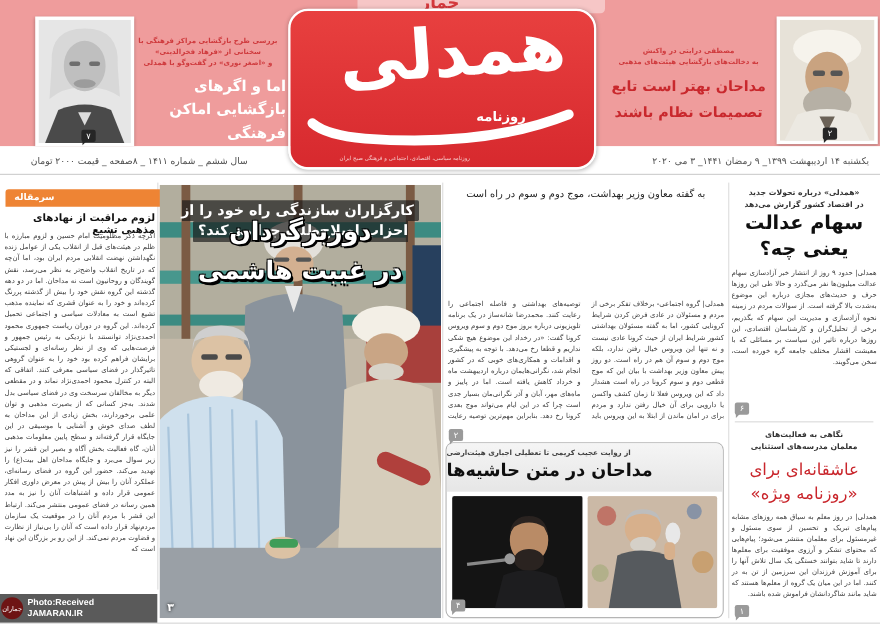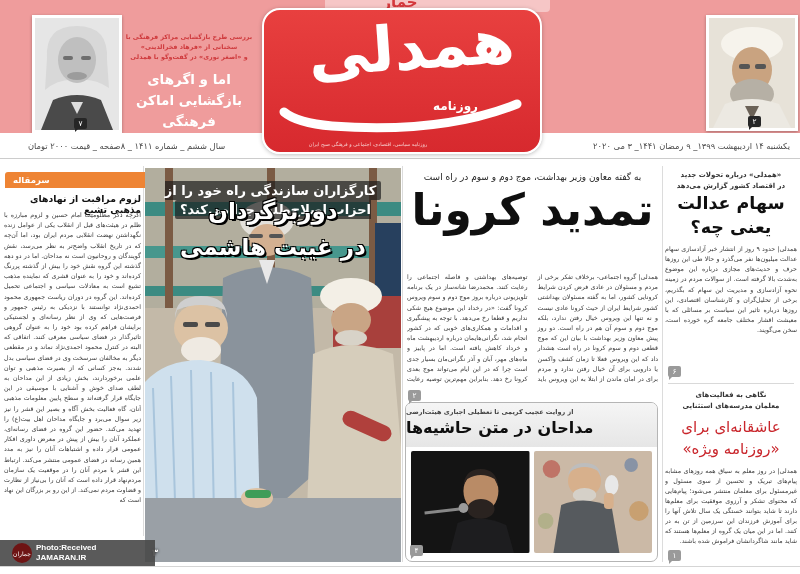--- a/index.html
+++ b/index.html
@@ -17,21 +17,21 @@
         box-sizing:border-box;overflow:hidden;}
   .logo-cal{position:absolute;top:-2px;right:26px;font-size:62px;font-weight:bold;color:#fff;
         transform:rotate(-4deg);line-height:1.3;}
   .logo-swoosh{position:absolute;left:8px;top:86px;}
   .logo-rooznameh{position:absolute;right:62px;bottom:39px;color:#fff;font-size:12px;font-weight:bold;}
   .logo-tagline{position:absolute;bottom:5px;left:14px;width:180px;text-align:center;
         color:#f7cdcd;font-size:5px;}
   .photo-frame{position:absolute;background:#fff;padding:3px;box-shadow:0 1px 3px rgba(0,0,0,.3);}
   .teaser-block{position:absolute;text-align:center;}
   .teaser-kicker{color:#cf3a3d;font-size:6.4px;font-weight:bold;line-height:1.55;}
-  .teaser-title-white{color:#fff;font-size:13.5px;font-weight:bold;line-height:1.55;margin-top:5px;}
+  .teaser-title-white{color:#fff;font-size:13.5px;font-weight:bold;line-height:1.55;margin-top:5px;text-align:right;}
   .teaser-title-red{color:#c9282d;font-size:13px;font-weight:bold;line-height:1.6;margin-top:5px;}
   
   .dateline{position:absolute;top:133px;left:0;width:800px;height:26px;background:#fff;
         border-bottom:1px solid #cccccc;box-sizing:border-box;z-index:2;}
   .date-fa{position:absolute;top:8px;right:10px;font-size:8.3px;color:#4a4a4a;}
   .issue-info{position:absolute;top:8px;left:28px;font-size:8.3px;color:#4a4a4a;direction:rtl;}
   
   .vdiv{position:absolute;width:1px;background:#dcdcdc;}
   .bottom-rule{position:absolute;top:566px;left:0;width:800px;border-top:1px solid #d5d5d5;}
   
@@ -42,23 +42,23 @@
   .badge-dark{background:#262626;}
   .badge-dark::after{border-top-color:#262626;}
   
   .edit-label{position:absolute;left:5px;top:172px;width:153px;height:16px;background:#ee8434;
         color:#fff;font-size:8.5px;font-weight:bold;line-height:16px;text-align:left;
         padding-left:8px;box-sizing:border-box;border-radius:3px 3px 0 0;}
   .edit-title{position:absolute;left:4px;top:193px;width:137px;text-align:right;
         font-size:9.3px;font-weight:bold;color:#111;}
   .edit-body{position:absolute;left:4px;top:210px;width:137px;height:328px;overflow:hidden;
         font-size:6.3px;line-height:1.62;text-align:justify;color:#3a3a3a;}
-  .watermark{position:absolute;left:0;top:540px;width:155px;height:26px;
+  .watermark{position:absolute;left:0;top:540px;width:143px;height:26px;
         background:rgba(72,72,72,.9);display:flex;align-items:center;gap:4px;
-        direction:ltr;z-index:5;padding-left:12px;box-sizing:border-box;}
+        direction:ltr;z-index:5;padding-left:1px;box-sizing:border-box;}
   .jam-logo{width:20px;height:20px;border-radius:50%;background:#6e1414;color:#fff;
         font-size:6px;display:flex;align-items:center;justify-content:center;flex:0 0 auto;}
   .wm-lines{color:#fff;font-family:"Liberation Sans",sans-serif;font-weight:bold;
         font-size:8px;line-height:1.2;}
   
   .photo-story{position:absolute;left:145px;top:168px;width:256px;height:394px;overflow:hidden;}
   .ps-kicker{position:absolute;top:12px;left:8px;right:8px;text-align:center;z-index:3;}
   .ps-kicker span{background:rgba(25,25,25,.68);color:#fff;font-size:13px;font-weight:bold;
         padding:2px 5px;border-radius:2px;text-align:right;}
   .ps-title{position:absolute;left:0;width:100%;text-align:center;color:#fff;
@@ -115,20 +115,26 @@
     </div>
     <div class="badge badge-dark" style="left:74px;top:118px;z-index:7;">۷</div>
     <div class="teaser-block" style="left:118px;top:33px;width:142px;">
       <div class="teaser-kicker">بررسی طرح بازگشایی مراکز فرهنگی با</div>
       <div class="teaser-kicker">سخنانی از «فرهاد فخرالدینی»</div>
       <div class="teaser-kicker">و «اصغر نوری» در گفت‌وگو با همدلی</div>
       <div class="teaser-title-white" style="margin-top:6px;">اما و اگرهای</div>
       <div class="teaser-title-white" style="margin-top:0;">بازگشایی اماکن فرهنگی</div>
     </div>
 
+    <div class="teaser-block" style="left:548px;top:42px;width:156px;">
+      <div class="teaser-kicker">مصطفی درایتی در واکنش</div>
+      <div class="teaser-kicker">به دخالت‌های بازگشایی هیئت‌های مذهبی</div>
+      <div class="teaser-title-red" style="margin-top:8px;">مداحان بهتر است تابع</div>
+      <div class="teaser-title-red" style="margin-top:2px;">تصمیمات نظام باشند</div>
+    </div>
     <div class="photo-frame" style="left:706px;top:15px;width:86px;height:110px;">
       <svg width="86" height="110" viewBox="0 0 86 110" preserveAspectRatio="none">
         <rect width="86" height="110" fill="#e7e2d8"></rect>
         <ellipse cx="43" cy="26" rx="31" ry="17" fill="#f6f3ec"></ellipse>
         <ellipse cx="43" cy="52" rx="20" ry="23" fill="#c9a380"></ellipse>
         <rect x="30" y="46" width="11" height="5" rx="2" fill="#555"></rect>
         <rect x="46" y="46" width="11" height="5" rx="2" fill="#555"></rect>
         <ellipse cx="43" cy="76" rx="22" ry="15" fill="#b6b0a5"></ellipse>
         <path d="M4 110 L16 86 Q43 76 70 86 L82 110 Z" fill="#ece9e2"></path>
         <path d="M36 88 L43 102 L50 88 Z" fill="#6b6257"></path>
@@ -206,21 +212,20 @@
     </svg>
     <div class="ps-kicker">
       <span>کارگزاران سازندگی راه خود را از احزاب اصلاح‌طلب جدا می‌کند؟</span>
     </div>
     <div class="ps-title" style="top:30px;">دوربرگردان</div>
     <div class="ps-title" style="top:66px;">در غیبت هاشمی</div>
     <div class="ps-page">۳</div>
   </div>
 
   <div class="corona-kicker">به گفته معاون وزیر بهداشت، موج دوم و سوم در راه است</div>
-  <div class="corona-headline">تمدید کرونا</div>
   <div class="corona-body">همدلی| گروه اجتماعی- برخلاف تفکر برخی از مردم و مسئولان در عادی فرض کردن شرایط کرونایی کشور، اما به گفته مسئولان بهداشتی کشور شرایط ایران از حیث کرونا عادی نیست و نه تنها این ویروس خیال رفتن ندارد، بلکه موج دوم و سوم آن هم در راه است. دو روز پیش معاون وزیر بهداشت با بیان این که موج قطعی دوم و سوم کرونا در راه است هشدار داد که این ویروس فعلا تا زمان کشف واکسن یا دارویی برای آن خیال رفتن ندارد و مردم برای در امان ماندن از ابتلا به این ویروس باید توصیه‌های بهداشتی و فاصله اجتماعی را رعایت کنند. محمدرضا شانه‌ساز در یک برنامه تلویزیونی درباره بروز موج دوم و سوم ویروس کرونا گفت: «در رخداد این موضوع هیچ شکی نداریم و قطعا رخ می‌دهد. با توجه به پیشگیری و اقدامات و همکاری‌های خوبی که در کشور انجام شد، نگرانی‌هایمان درباره اردیبهشت ماه و خرداد کاهش یافته است. اما در پاییز و ماه‌های مهر، آبان و آذر نگرانی‌مان بسیار جدی است چرا که در این ایام می‌تواند موج بعدی کرونا رخ دهد. بنابراین مهم‌ترین توصیه رعایت بهداشت فردی و فاصله‌گذاری اجتماعی است که همچنان به عنوان مهم‌ترین نیاز برای کنترل این ویروس مطرح است.»</div>
   <div class="badge" style="left:408px;top:390px;">۲</div>
 
   <div class="mad-box">
     <div class="mad-head">
       <div class="mad-kicker">از روایت عجیب کریمی تا تعطیلی اجباری هیئت‌ارضی</div>
       <div class="mad-headline">مداحان در متن حاشیه‌ها</div>
     </div>
     <div class="mad-photos">
       <svg viewBox="0 0 122 102" preserveAspectRatio="none">

